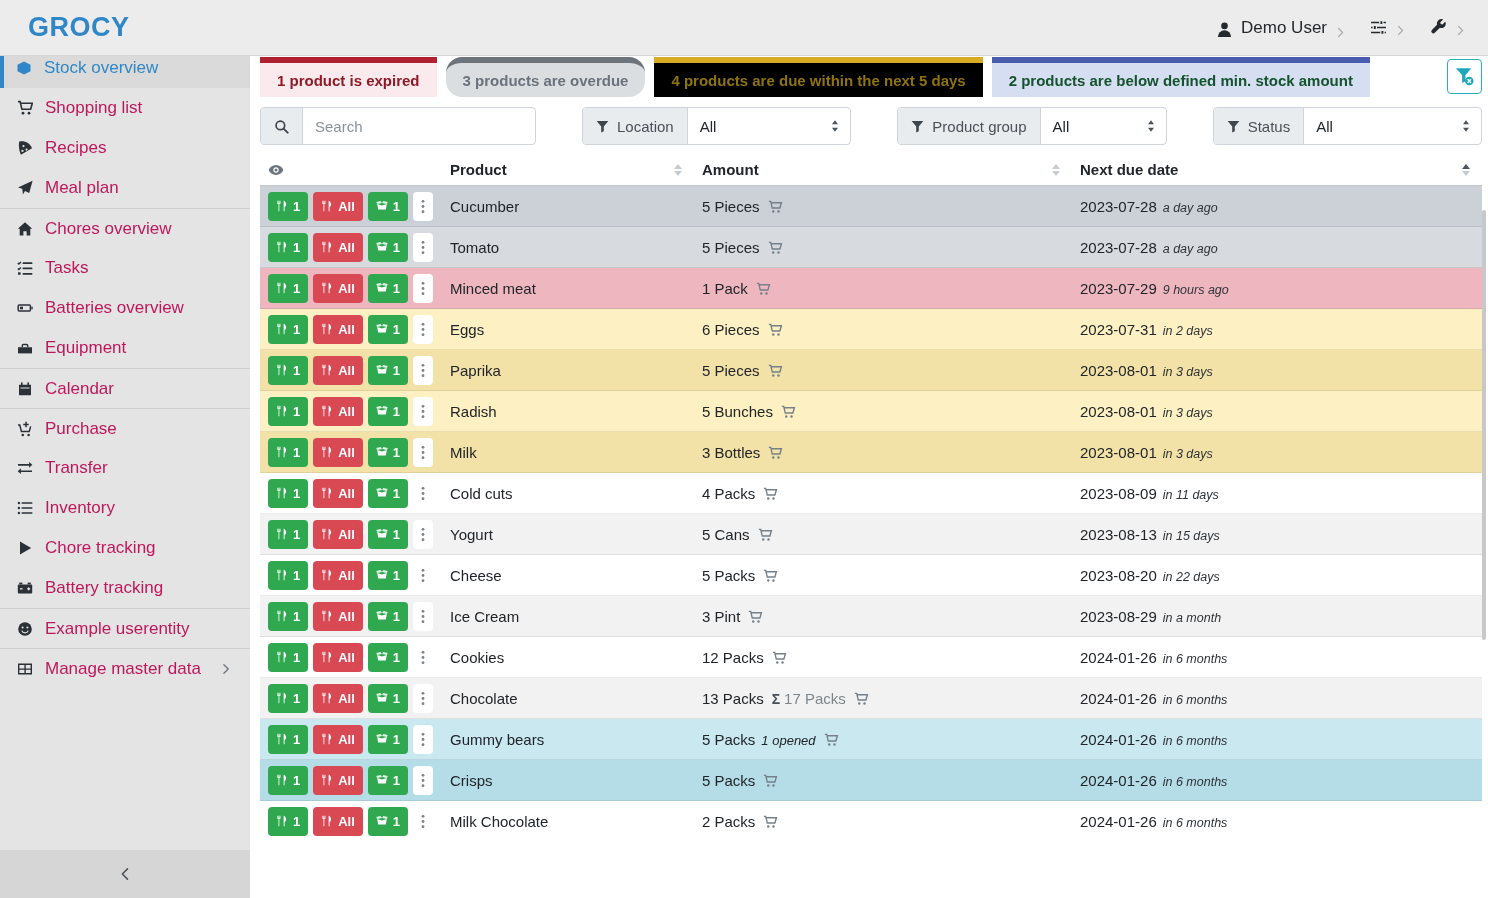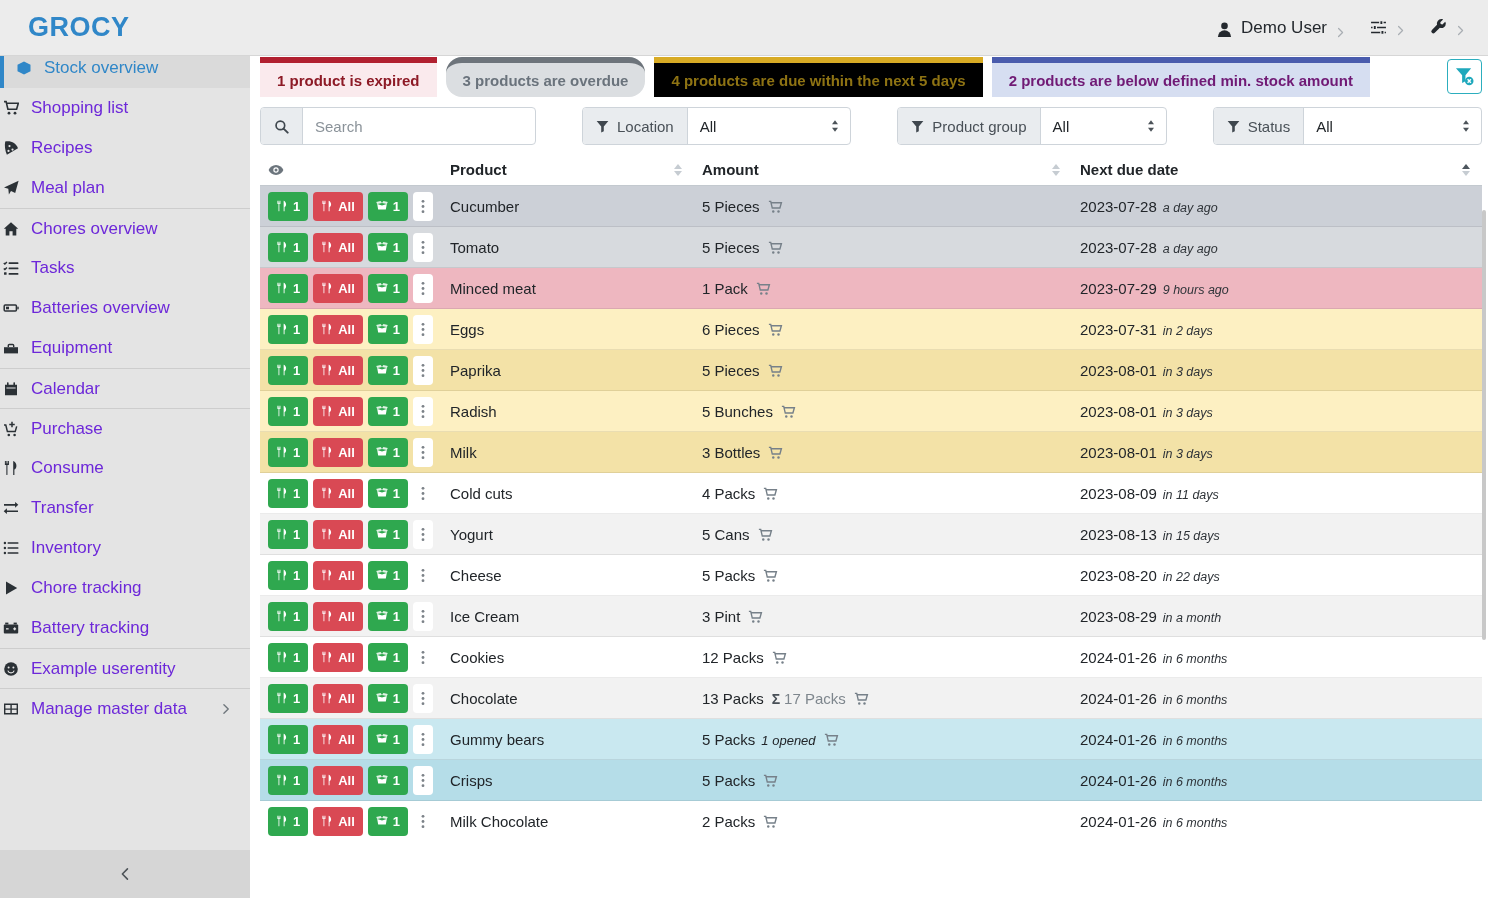--- a/index.html
+++ b/index.html
@@ -14,22 +14,22 @@
   .top-right { margin-left:auto; display:flex; align-items:center; gap:24px; }
   .top-group { display:flex; align-items:flex-end; gap:8px; font-size:17px; color:#24292e; cursor:pointer; }
   .top-group .gi { width:17px; height:17px; color:#24292e; }
   .top-group .chev { width:11px; height:11px; color:#a9aeb3; }
 
   
   .sidebar { position:fixed; left:0; top:48px; bottom:0; width:250px; background:#e4e4e4;
     display:flex; flex-direction:column; z-index:4; }
   .side-nav { flex:1; overflow:hidden; }
   .side-nav ul { list-style:none; }
-  .side-item { height:40px; display:flex; align-items:center; padding-left:0;
-    font-size:17px; color:#6d28d9; cursor:pointer; }
+  .side-item { height:40px; display:flex; align-items:center; padding-left:14px;
+    font-size:17px; color:#be185d; cursor:pointer; }
   .side-item.divided { border-top:1px solid #cdcdcd; }
   .side-item.active { background:#dadada; border-left:4px solid #3087c8; padding-left:9px; color:#3087c8; }
   .side-item.active .s-icon { color:#3087c8; }
   .s-icon { width:21px; margin-right:10px; display:flex; justify-content:center; color:#2b3136; }
   .s-icon svg { width:16px; height:16px; }
   .s-chevron { margin-left:auto; margin-right:18px; color:#6f767c; }
   .s-chevron svg { width:12px; height:12px; }
   .side-footer { height:48px; background:#d6d6d6; display:flex; align-items:center; justify-content:center; cursor:pointer; }
   .side-footer svg { width:14px; height:14px; color:#4d5358; }
 
@@ -43,21 +43,21 @@
     font-family:inherit; padding:6px 13px; border-radius:4px; cursor:pointer; display:flex; align-items:center; gap:7px; }
   .btn-outline .caret { width:9px; height:9px; color:#343a40; }
 
   
   .banner-row { display:flex; gap:9px; margin-top:9px; }
   .banner { border-top:6px solid; padding:3px 17px; height:40px; display:flex; align-items:center;
     font-weight:700; font-size:15px; cursor:pointer; }
   .banner.expired  { border-color:#b12030; background:#faeaed; color:#8d1a26; }
   .banner.overdue  { border-color:#6d747b; background:#dbdee1; color:#6a737c;border-radius:16px; }
   .banner.duesoon  { border-color:#d8ab25; background:#000000; color:#8e7313; }
-  .banner.belowmin { border-color:#4a5cad; background:#d6def1; color:#701a75; }
+  .banner.belowmin { border-color:#4a5cad; background:#d6def1; color:#14532d; }
   .clear-filter-btn { margin-left:auto; width:35px; height:35px; margin-top:2px; background:#fff;
     border:1px solid #2caebe; border-radius:4px; display:flex; align-items:center; justify-content:center; cursor:pointer; }
   .clear-filter-btn svg { width:19px; height:19px; color:#1fa8bc; }
 
   
   .filter-row { display:flex; gap:46px; margin-top:10px;justify-content:space-between; }
   .input-group { height:38px; border:1px solid #ced4da; border-radius:4px; background:#fff;
     display:flex; overflow:hidden; }
   .ig-addon { background:#e9ecef; border-right:1px solid #ced4da; display:flex; align-items:center;
     gap:8px; padding:0 13px; color:#495057; font-size:15px; white-space:nowrap; }
@@ -399,29 +399,20 @@
     <span class="s-label">Calendar</span>
 
   </li>
         <li class="side-item divided">
     <span class="s-icon">
             <svg>
               <use href="#i-cart-plus"></use>
             </svg>
           </span>
     <span class="s-label">Purchase</span>
-
-  </li>
-        <li class="side-item">
-    <span class="s-icon">
-            <svg>
-              <use href="#i-utensils"></use>
-            </svg>
-          </span>
-    <span class="s-label">Consume</span>
 
   </li>
         <li class="side-item">
     <span class="s-icon">
             <svg>
               <use href="#i-transfer"></use>
             </svg>
           </span>
     <span class="s-label">Transfer</span>
 

